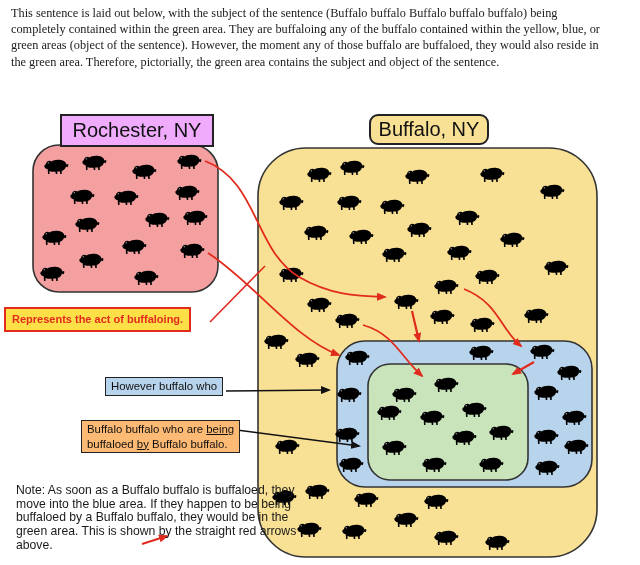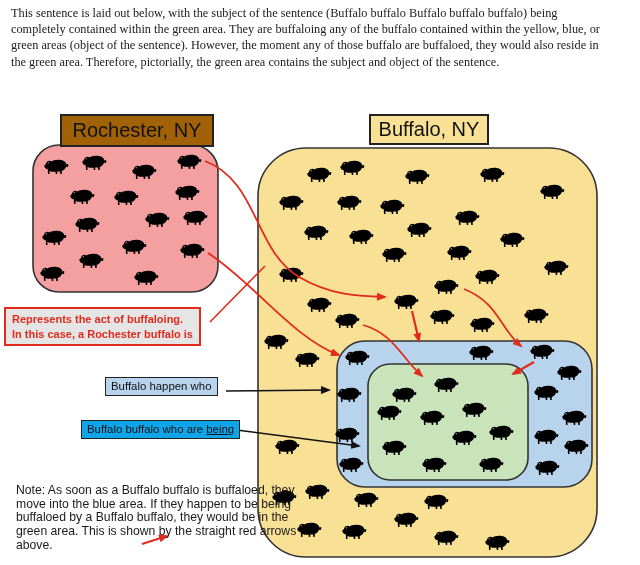--- a/index.html
+++ b/index.html
@@ -11,23 +11,23 @@
     position:absolute;left:11px;top:5px;width:604px;margin:0;
     font-size:12.3px;line-height:1.32;color:#1a1a1a;font-family:Liberation Serif, serif;
   }
   .diagram-svg{position:absolute;left:0;top:0;width:640px;height:565px;z-index:1;}
   .area{stroke:#333333;stroke-width:1.6;}
   .title-box{
     position:absolute;z-index:2;display:flex;align-items:center;justify-content:center;
     border:2px solid #222;font-size:20px;color:#111;
   }
   .title-rochester{left:60px;top:114px;width:150px;height:29px;}
-  .title-buffalo{left:369px;top:114px;width:116px;height:27px;}
+  .title-buffalo{left:369px;top:114px;width:116px;height:27px;border-radius:9px;}
   .red-callout{
-    position:absolute;left:4px;top:307px;z-index:2;background:#e5e5e5;
+    position:absolute;left:4px;top:307px;z-index:2;background:#fde047;
     border:2px solid #E02B1D;color:#E02B1D;font-weight:bold;
     font-size:11px;line-height:14.5px;padding:3px 6px;white-space:nowrap;
   }
   .label-box{
     position:absolute;z-index:2;border:1.5px solid #222;color:#111;
     font-size:11.4px;line-height:14.5px;padding:1px 5px;white-space:nowrap;
   }
   .blue-label{left:105px;top:377px;}
   .green-label{left:81px;top:420px;}
   .label-box .u{text-decoration:underline;}
@@ -146,35 +146,35 @@
         <path d="M464,289 C499,303 500,329 521,346" fill="none" stroke="#E02B1D" stroke-width="1.8" marker-end="url(#arrR)"></path>
         <path d="M412,311 L419,341" fill="none" stroke="#E02B1D" stroke-width="2.2" marker-end="url(#arrR)"></path>
         <path d="M534,362 L513,374" fill="none" stroke="#E02B1D" stroke-width="2.2" marker-end="url(#arrR)"></path>
         <path d="M210,322 L265,266" fill="none" stroke="#E02B1D" stroke-width="1.6"></path>
         <path d="M142,544 L167,536" fill="none" stroke="#E02B1D" stroke-width="2" marker-end="url(#arrR)"></path>
         <path d="M226,391 L329,390" fill="none" stroke="#111111" stroke-width="1.5" marker-end="url(#arrK)"></path>
         <path d="M229,429 L359,446" fill="none" stroke="#111111" stroke-width="1.5" marker-end="url(#arrK)"></path>
       </g>
   </svg>
 
-  <div class="title-box title-rochester" style="background-color: #a16207;">
+  <div class="title-box title-rochester" style="background-color: #f0abfc;">
     <span>Rochester, NY</span>
   </div>
   <div class="title-box title-buffalo" style="background-color: rgb(248, 224, 148);">
     <span>Buffalo, NY</span>
   </div>
 
   <div class="red-callout">
     <div>Represents the act of buffaloing.</div>
-    <div>In this case, a Rochester buffalo is</div>
   </div>
 
   <div class="label-box blue-label" style="background-color: rgb(184, 212, 236);">
-    <div><span>Buffalo happen who</span></div>
+    <div><span>However buffalo who</span></div>
   </div>
 
-  <div class="label-box green-label" style="background-color: #0ea5e9;">
+  <div class="label-box green-label" style="background-color: #fdba74;">
     <div><span>Buffalo buffalo who are </span><span class="u">being</span></div>
+    <div><span>buffaloed </span><span class="u">by</span><span> Buffalo buffalo.</span></div>
   </div>
 
   <p class="note">Note:  As soon as a Buffalo buffalo is buffaloed, they move into the blue area.  If they happen to be being buffaloed by a Buffalo buffalo, they would be in the green area.  This is shown by the straight red arrows above.</p>
 
 </div>
 
 </body></html>

